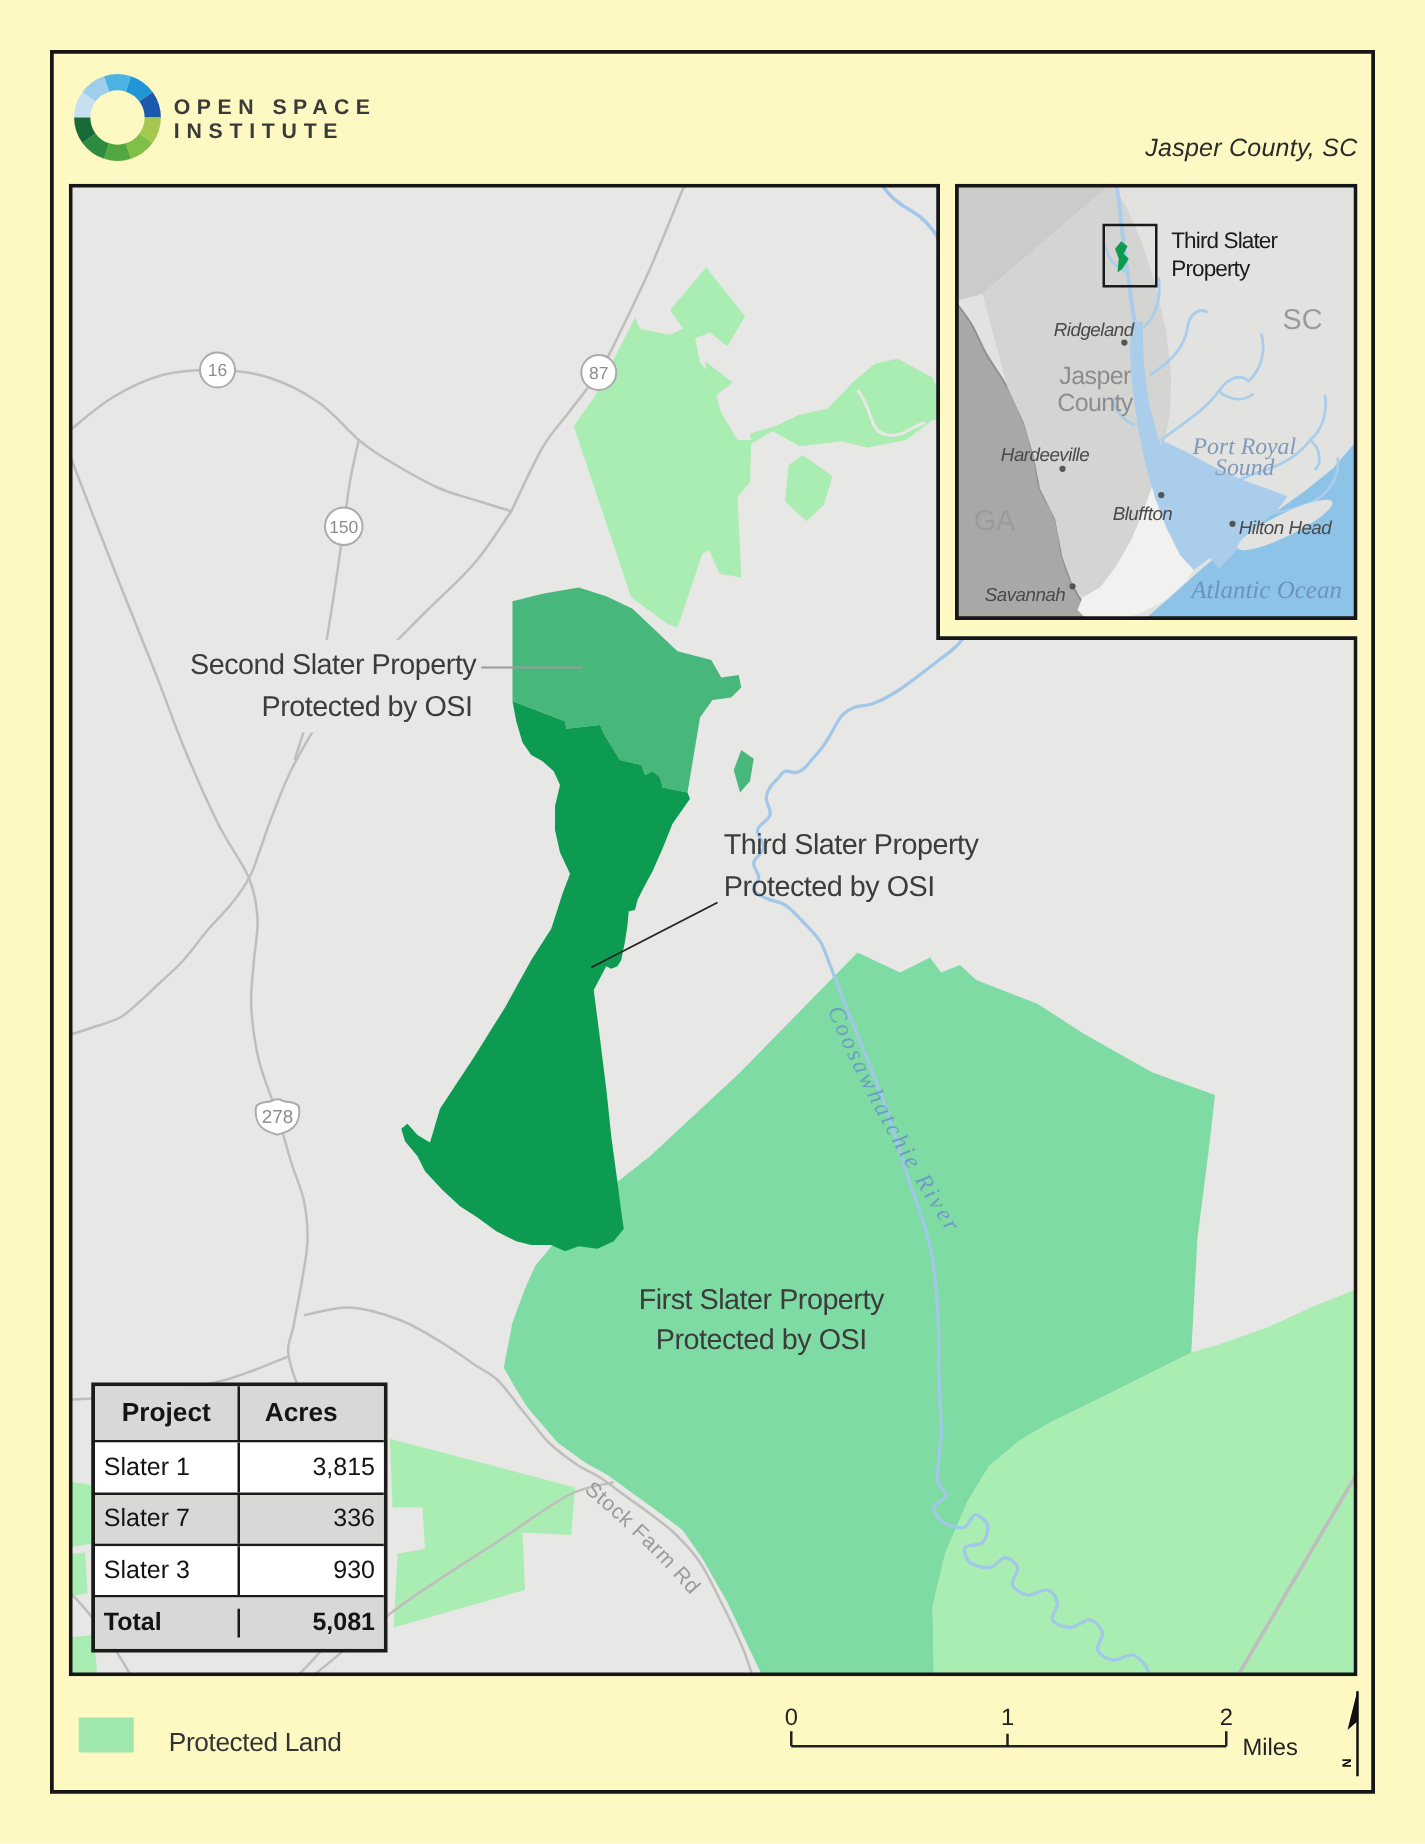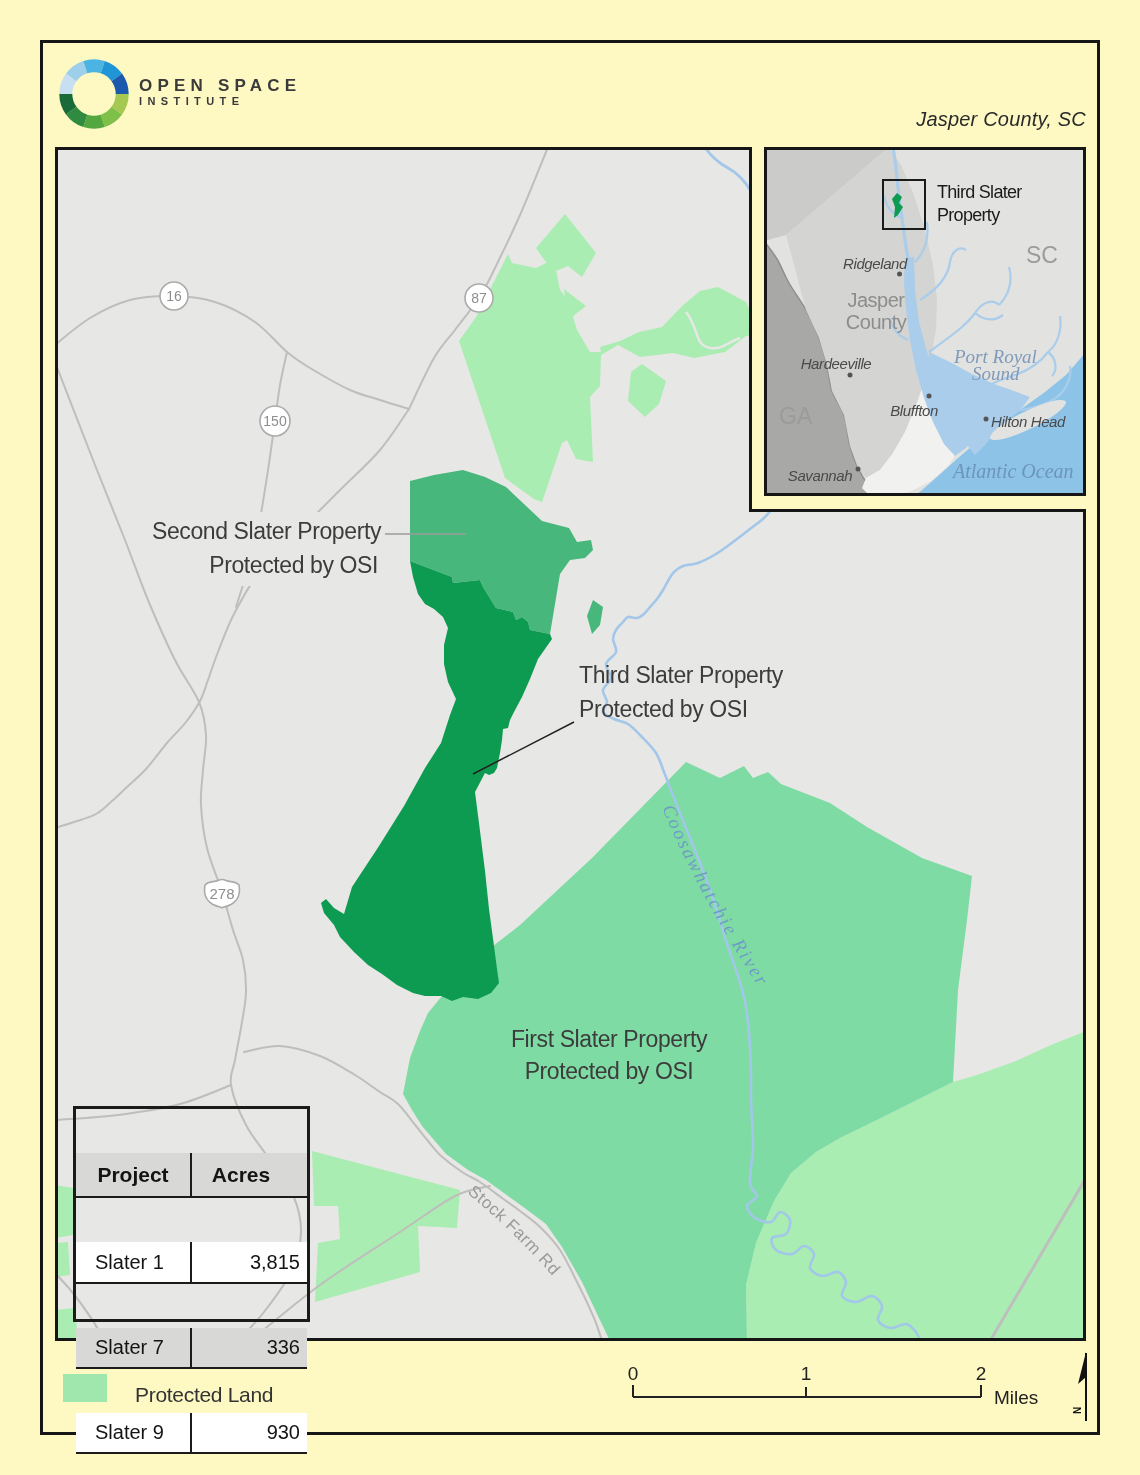--- a/index.html
+++ b/index.html
@@ -4,26 +4,26 @@
 <style>
   html,body{margin:0;padding:0;background:#fff;}
   .page{position:relative;width:1140px;height:1475px;background:#fef9c3;overflow:hidden;
         font-family:"Liberation Sans",sans-serif;}
   .frame{position:absolute;left:40px;top:40px;width:1060px;height:1395px;
          border:3px solid #161616;box-sizing:border-box;}
   .abs{position:absolute;}
   .title{font-size:36px;letter-spacing:-1.05px;color:#2a2a2a;white-space:nowrap;}
   .subtitle{font-size:20px;letter-spacing:0.2px;color:#2a2a2a;white-space:nowrap;}
   .logotext1{font-size:17px;font-weight:bold;letter-spacing:5.2px;color:#3a3a3a;white-space:nowrap;}
-  .logotext2{font-size:11px;font-weight:bold;letter-spacing:5.4px;color:#3a3a3a;white-space:nowrap;}
+  .logotext2{font-size:17px;font-weight:bold;letter-spacing:5.4px;color:#3a3a3a;white-space:nowrap;}
   .tbl{position:absolute;left:73px;top:1106px;width:237px;height:216px;
        border:3px solid #1b1b1b;box-sizing:border-box;font-size:20px;color:#141414;}
-  .trow{display:flex;border-bottom:2px solid #1b1b1b;box-sizing:border-box;margin-top:44px;}
+  .trow{display:flex;border-bottom:2px solid #1b1b1b;box-sizing:border-box;}
   .trow:last-child{border-bottom:none;align-items:center;}
-  .c1{width:116px;border-right:2px solid #1b1b1b;box-sizing:border-box;padding-left:19px;display:flex;align-items:center;}
+  .c1{width:116px;border-right:2px solid #1b1b1b;box-sizing:border-box;padding-left:7px;display:flex;align-items:center;}
   .c2{flex:1;padding-right:7px;display:flex;align-items:center;justify-content:flex-end;}
   .hdr{font-weight:bold;font-size:21px;}
   .hdr .c1{justify-content:center;padding-left:0;}
   .hdr .c2{justify-content:center;padding-right:17px;text-align:center;}
   .gray{background:#d8d8d6;}
   .white{background:#ffffff;}
   .legendtext{font-size:21px;letter-spacing:-0.3px;color:#333;}
 </style>
 </head>
 <body>
@@ -199,21 +199,21 @@
       </div>
     <div class="trow white" style="height:42px;">
         <div class="c1">Slater 1</div>
         <div class="c2">3,815</div>
       </div>
     <div class="trow gray" style="height:41px;">
         <div class="c1">Slater 7</div>
         <div class="c2">336</div>
       </div>
     <div class="trow white" style="height:41px;">
-        <div class="c1">Slater 9</div>
+        <div class="c1">Slater 3</div>
         <div class="c2">930</div>
       </div>
     <div class="trow gray" style="height:41px;font-weight:bold;">
         <div class="c1">Total</div>
         <div class="c2">5,081</div>
       </div>
   </div>
 
   <div class="abs" style="left:63px;top:1374px;width:44px;height:28px;background:#9fe7ad;"></div>
   <div class="abs legendtext" style="left:119px;top:1383px;margin-left:16px;">Protected Land</div>

